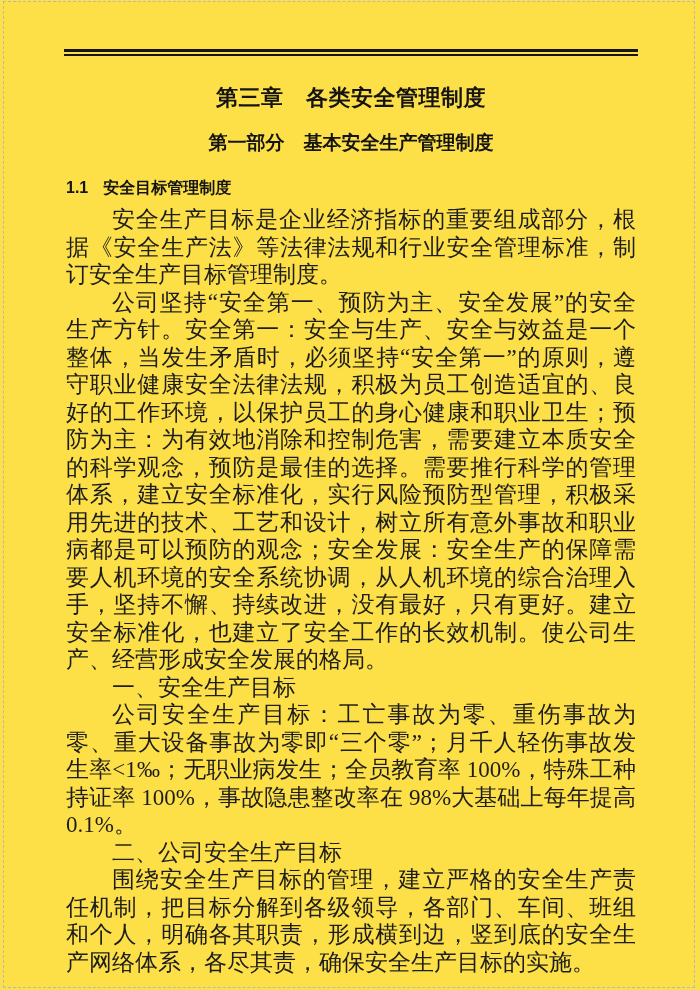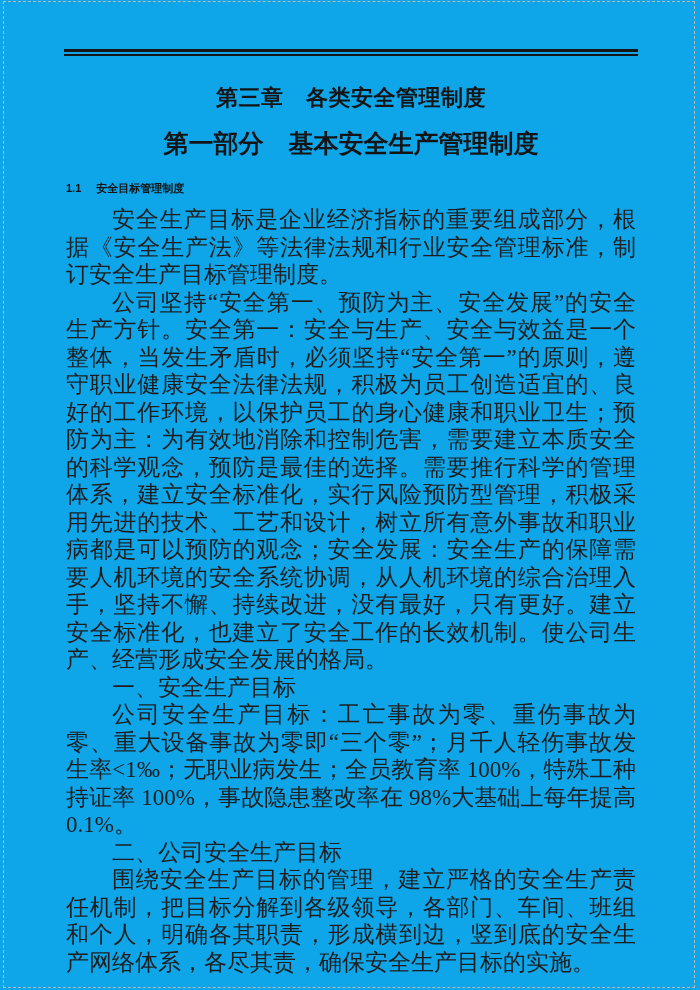--- a/index.html
+++ b/index.html
@@ -7,21 +7,21 @@
     width: 700px;
     height: 990px;
     background: #f3f3f3;
     font-family: "Liberation Serif", serif;
     position: relative;
     overflow: hidden;
   }
   .page {
     position: absolute;
     inset: 0;
-    background: #0ea5e9;
+    background: #fde047;
   }
   .page-edge {
     position: absolute;
     left: 3px;
     top: 1px;
     right: 5px;
     bottom: 2px;
     border: 1px dashed #b8b8b8;
     pointer-events: none;
   }
@@ -46,30 +46,30 @@
     font-size: 22px;
     line-height: 27px;
     text-align: center;
     color: #141414;
     letter-spacing: 0.5px;
   }
   h2.part {
     margin: 20px 0 0 0;
     font-family: "Liberation Sans", sans-serif;
     font-weight: 700;
-    font-size: 25px;
+    font-size: 19px;
     line-height: 24px;
     text-align: center;
     color: #141414;
   }
   h3.section {
     margin: 22px 0 0 0;
     font-family: "Liberation Sans", sans-serif;
     font-weight: 700;
-    font-size: 11px;
+    font-size: 16px;
     line-height: 22px;
     text-align: left;
     color: #141414;
   }
   h3.section .sec-num { margin-right: 15px; }
   p.body-para {
     margin: 0;
     font-size: 23px;
     line-height: 27.5px;
     text-align: justify;

